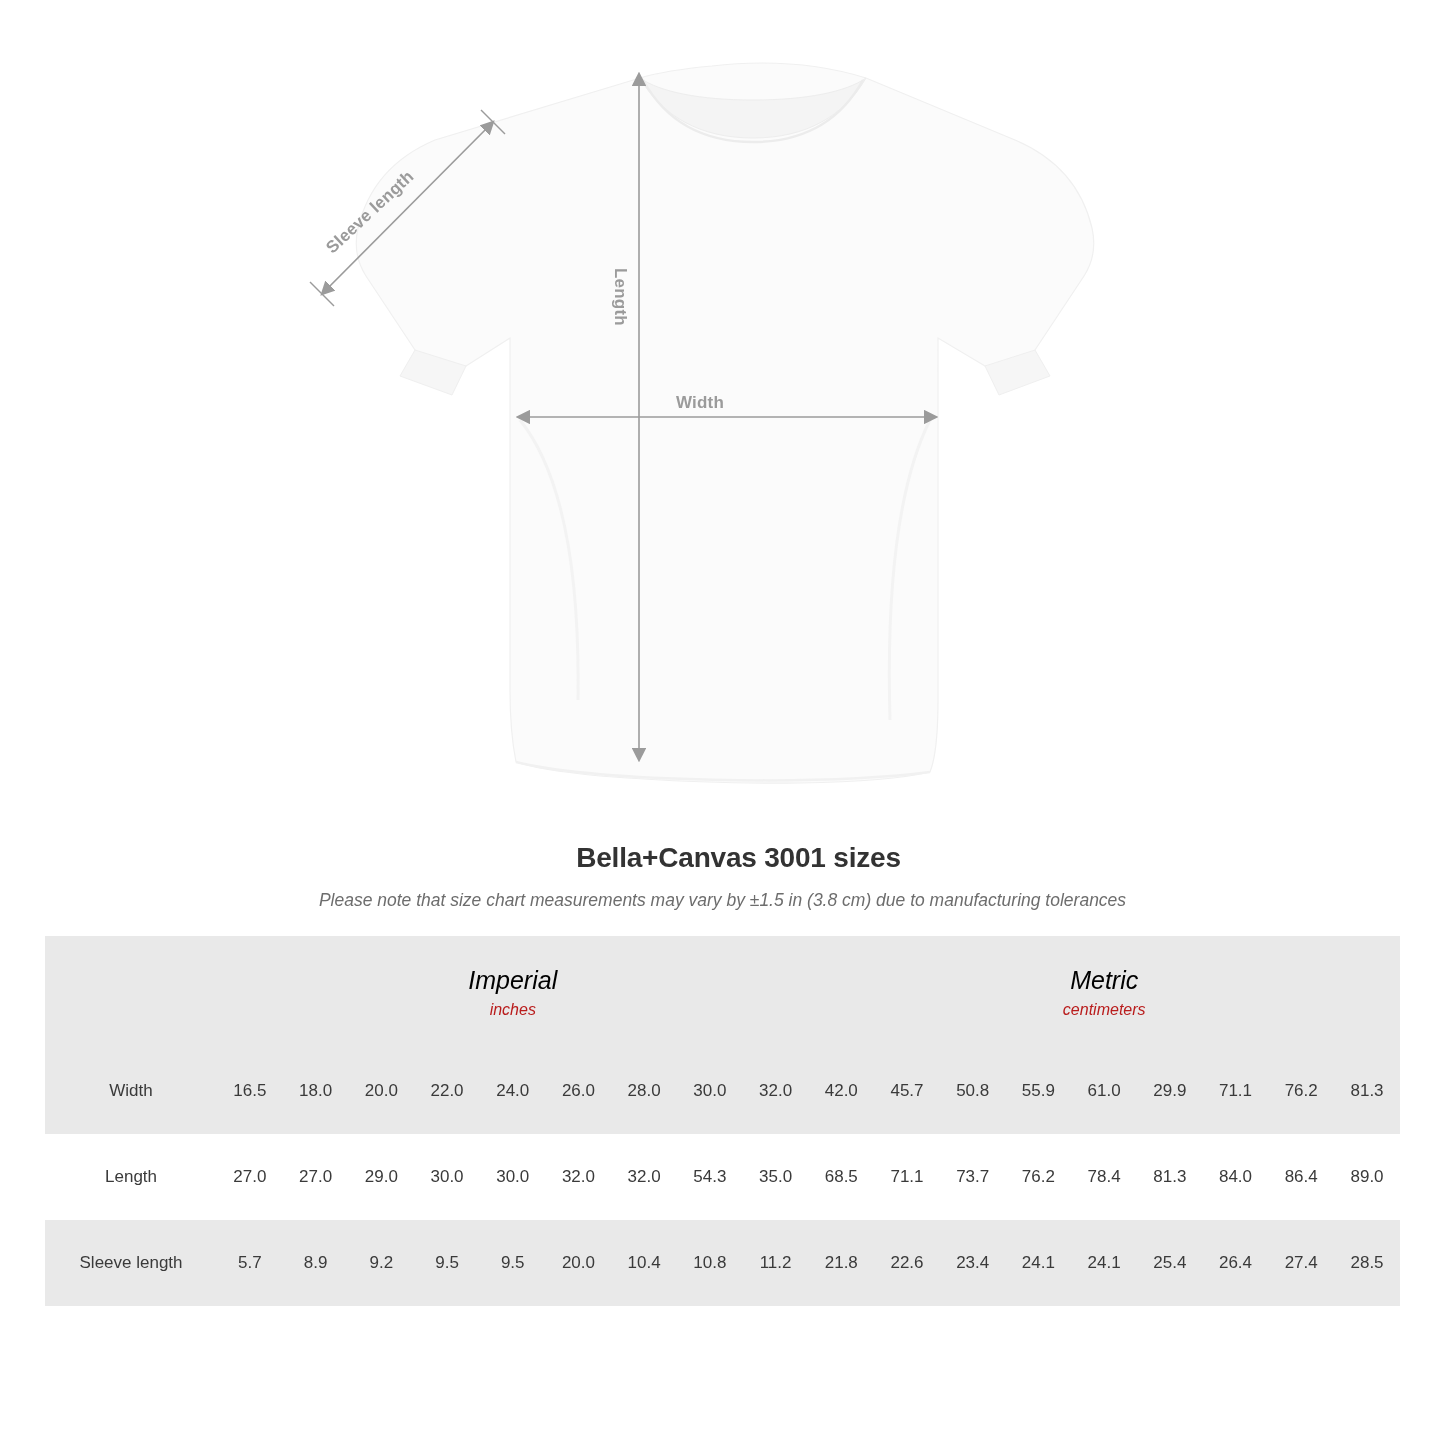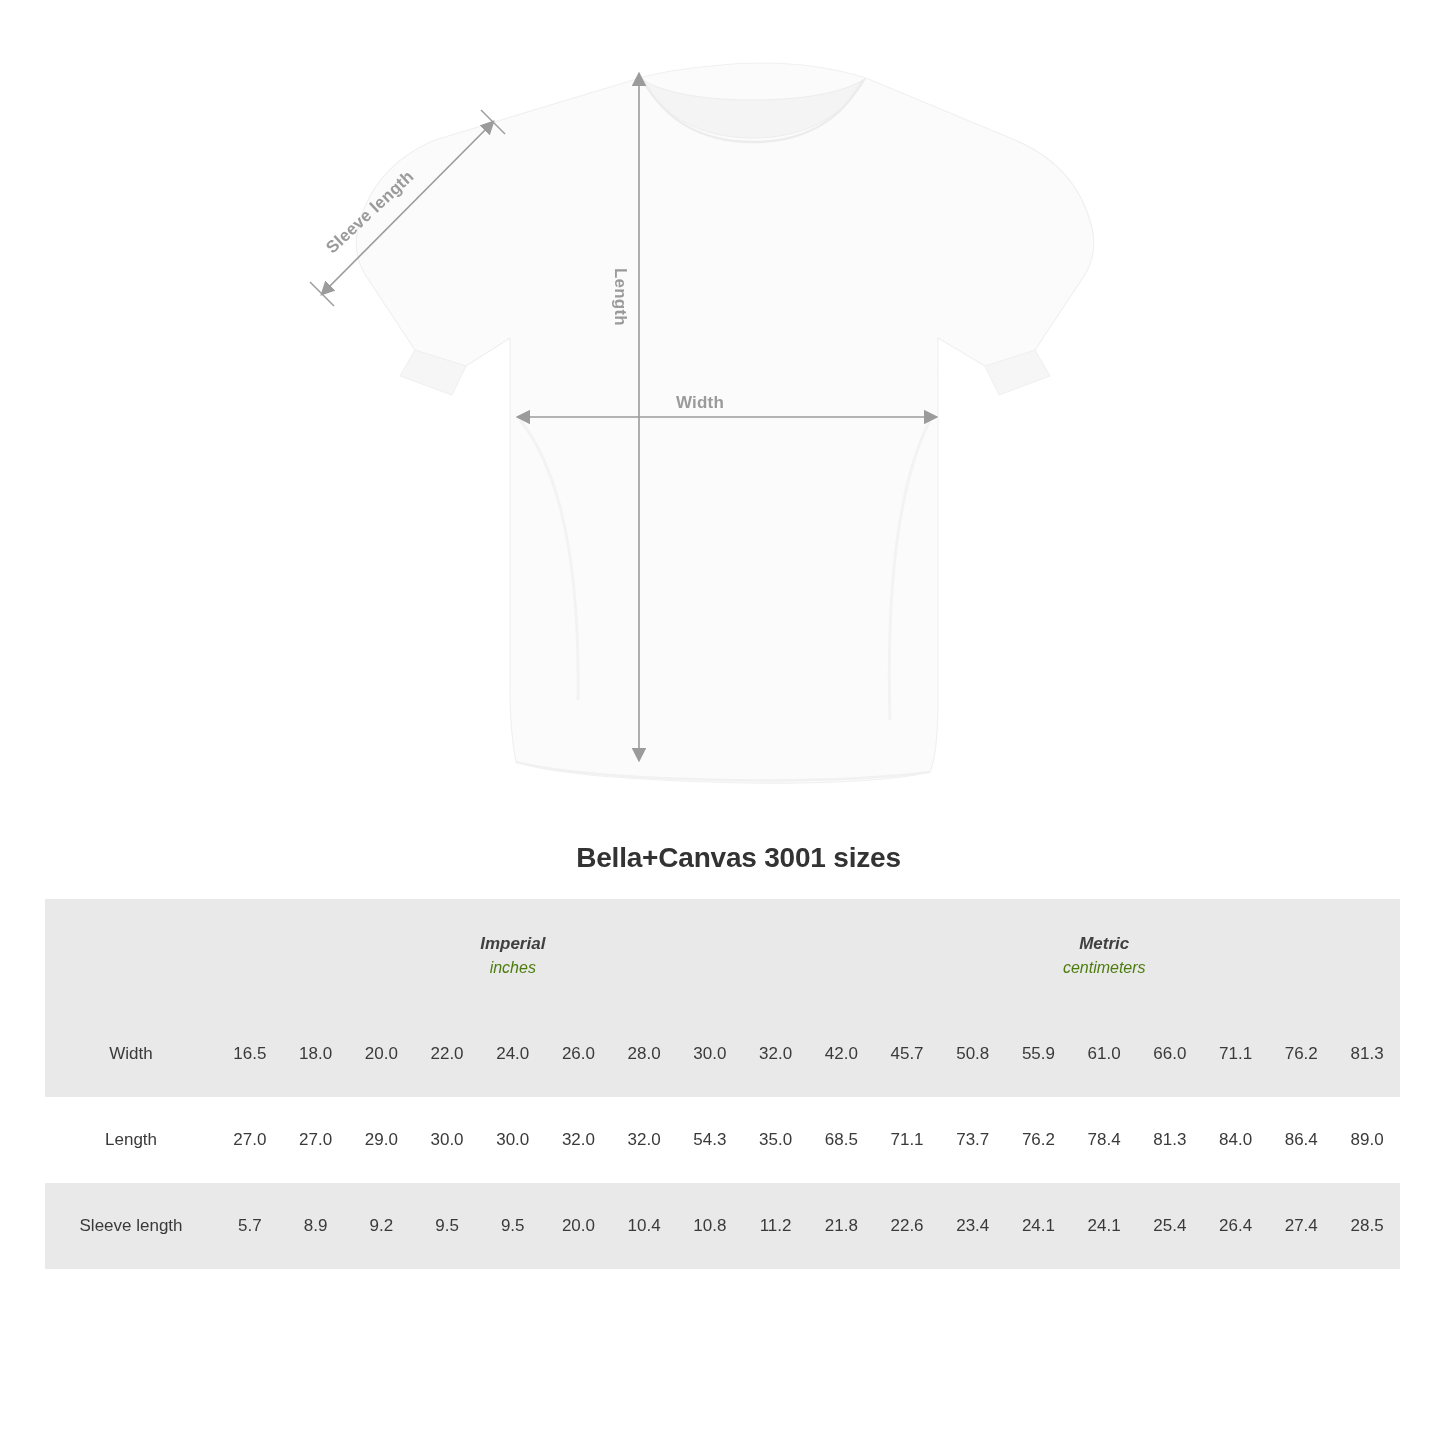--- a/index.html
+++ b/index.html
@@ -89,30 +89,30 @@
     color: #3a3a3a;
     font-size: 17px;
   }
   
   .unit-row td {
     background: #e9e9e9;
     height: 112px;
     padding: 0;
   }
   .unit-name {
-    font-size: 17px;
+    font-size: 25px;
     font-style: italic;
-    font-weight: bold;
-    color: #404040;
+    font-weight: normal;
+    color: #000000;
     line-height: 1.25;
   }
   .unit-sub {
     font-size: 16px;
     font-style: italic;
-    color: #4d7c0f;
+    color: #b91c1c;
     margin-top: 4px;
   }
   
   .size-row td {
     background: #ffffff;
     height: 84px;
     font-weight: bold;
     font-size: 17.5px;
     color: #3a3a3a;
   }
@@ -202,20 +202,21 @@
     </g>
   </svg>
 
   <div class="dim-label width-label">Width</div>
   <div class="dim-label length-label">Length</div>
   <div class="dim-label sleeve-label">Sleeve length</div>
 </div>
 
 <div class="title-block">
   <div class="chart-title">Bella+Canvas 3001 sizes</div>
+  <div class="chart-note">Please note that size chart measurements may vary by ±1.5 in (3.8 cm) due to manufacturing tolerances</div>
 </div>
 
 <div class="table-wrap">
   <table class="size-table">
     <colgroup>
       <col class="first-col">
       <col class="data-col">
         <col class="data-col">
         <col class="data-col">
         <col class="data-col">
@@ -257,21 +258,21 @@
         <td>24.0</td>
         <td>26.0</td>
         <td>28.0</td>
         <td>30.0</td>
         <td>32.0</td>
         <td>42.0</td>
         <td>45.7</td>
         <td>50.8</td>
         <td>55.9</td>
         <td>61.0</td>
-        <td>66.0</td>
+        <td>29.9</td>
         <td>71.1</td>
         <td>76.2</td>
         <td>81.3</td>
       </tr>
 
       <tr class="data-row plain">
         <td class="rowhead">Length</td>
         <td>27.0</td>
         <td>27.0</td>
         <td>29.0</td>

